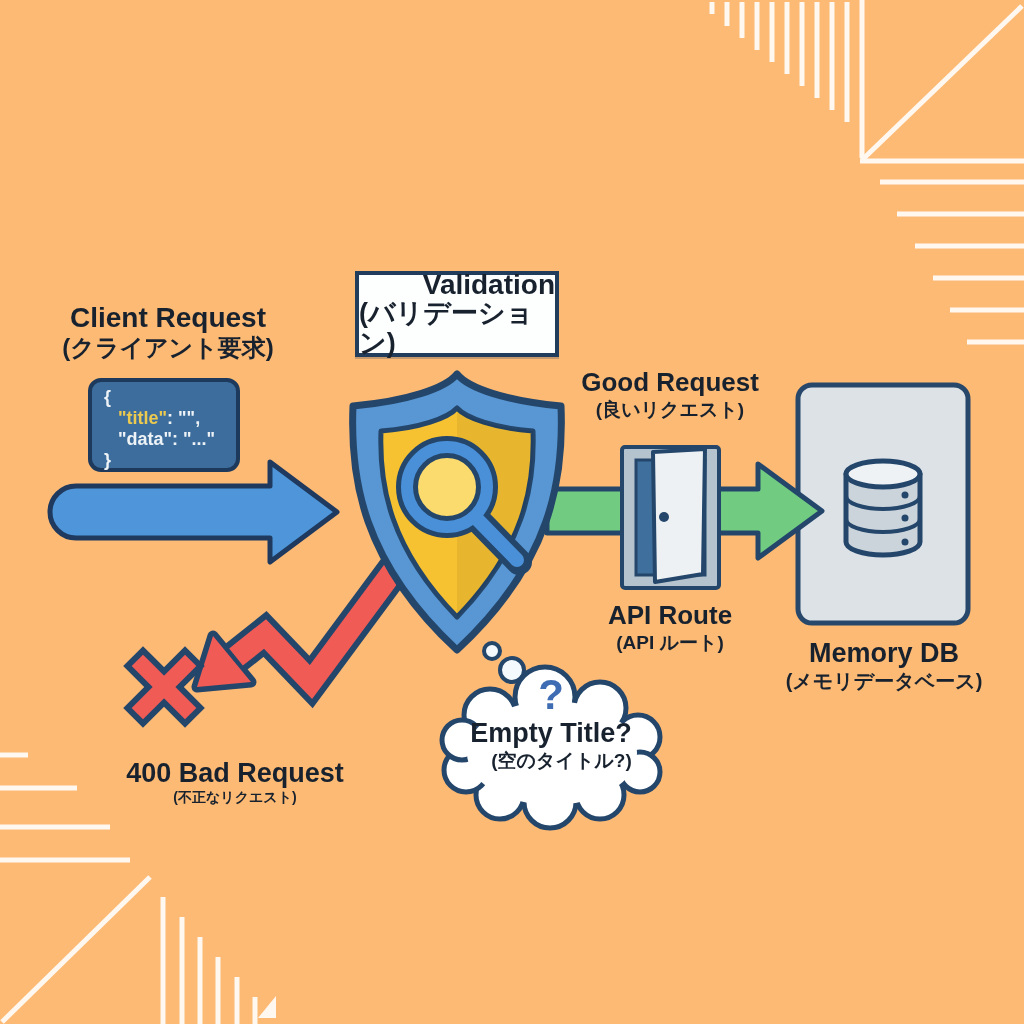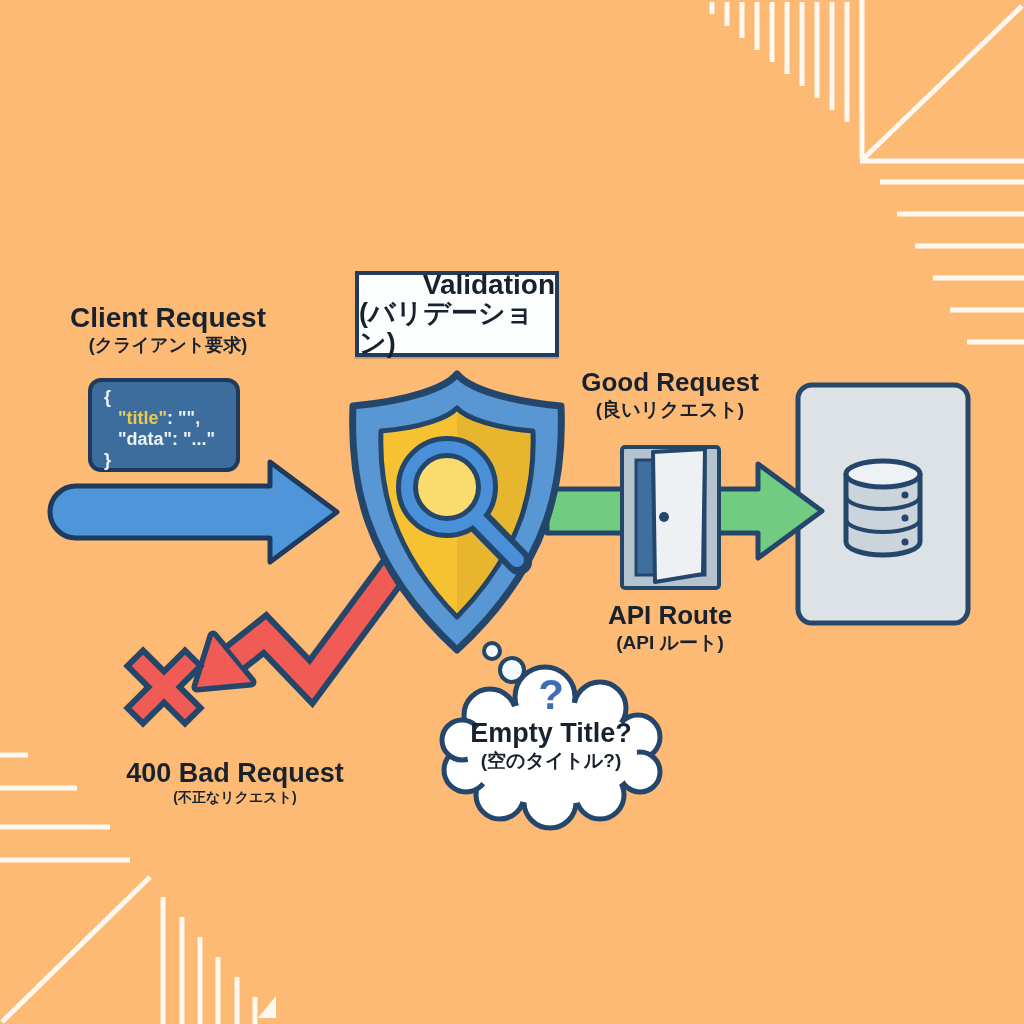--- a/index.html
+++ b/index.html
@@ -10,21 +10,21 @@
     color:#18222f;
   }
   svg.layer{position:absolute;left:0;top:0;}
   .label{
     position:absolute;transform:translateX(-50%);
     text-align:center;font-weight:bold;color:#18222f;
     line-height:1.12;white-space:nowrap;
   }
   .label .t{display:block;}
   .label .s{display:block;margin-top:2px;}
-  .lbl-client .t{font-size:28px;} .lbl-client .s{font-size:18px;}
+  .lbl-client .t{font-size:28px;} .lbl-client .s{font-size:24px;}
   .lbl-good .t{font-size:26px;}   .lbl-good .s{font-size:19px;}
   .lbl-api .t{font-size:26px;}    .lbl-api .s{font-size:19px;}
   .lbl-db .t{font-size:27px;}     .lbl-db .s{font-size:20px;}
   .lbl-bad .t{font-size:27px;}    .lbl-bad .s{font-size:14px;}
   .validation-box{
     position:absolute;left:355px;top:271px;width:204px;height:86px;
     background:#fdfefe;border:4px solid #223c5c;border-radius:0;
     display:flex;flex-direction:column;align-items:flex-end;justify-content:center;
     font-weight:bold;box-sizing:border-box;
     box-shadow:0 2px 0 rgba(30,58,94,.25);
@@ -38,21 +38,21 @@
     font-weight:bold;font-size:18px;line-height:21px;color:#eef3f7;
   }
   .code-box .indent{padding-left:14px;}
   .code-box .key{color:#ecc94f;}
   .thought-text{
     position:absolute;left:551px;top:674px;transform:translateX(-50%);
     text-align:center;font-weight:bold;white-space:nowrap;
   }
   .thought-text .q{display:block;font-size:42px;line-height:1;color:#3f6db3;}
   .thought-text .t{display:block;font-size:27px;line-height:1.1;margin-top:3px;}
-  .thought-text .s{display:block;font-size:19px;line-height:1.1;margin-top:2px;}
+  .thought-text .s{display:block;font-size:19px;line-height:1.1;margin-top:2px;text-align:right;}
 </style>
 </head>
 <body>
 
 <div class="canvas">
 
   <svg class="layer" width="1024" height="1024" viewBox="0 0 1024 1024">
     <g stroke="#ffffff" stroke-width="5" opacity="0.9">
       <line x1="712" y1="2" x2="712" y2="14"></line>
         <line x1="727" y1="2" x2="727" y2="26"></line>
@@ -195,20 +195,24 @@
   <div class="label lbl-api" style="left:670px;top:601px;">
     <span class="t">API Route</span>
     <span class="s">(API ルート)</span>
   </div>
 
   <div class="label lbl-good" style="left:670px;top:368px;">
     <span class="t">Good Request</span>
     <span class="s">(良いリクエスト)</span>
   </div>
 
+  <div class="label lbl-db" style="left:884px;top:638px;">
+    <span class="t">Memory DB</span>
+    <span class="s">(メモリデータベース)</span>
+  </div>
 
   <div class="label lbl-bad" style="left:235px;top:758px;">
     <span class="t">400 Bad Request</span>
     <span class="s">(不正なリクエスト)</span>
   </div>
 
   <div class="thought-text">
     <span class="q">?</span>
     <span class="t">Empty Title?</span>
     <span class="s">(空のタイトル?)</span>

